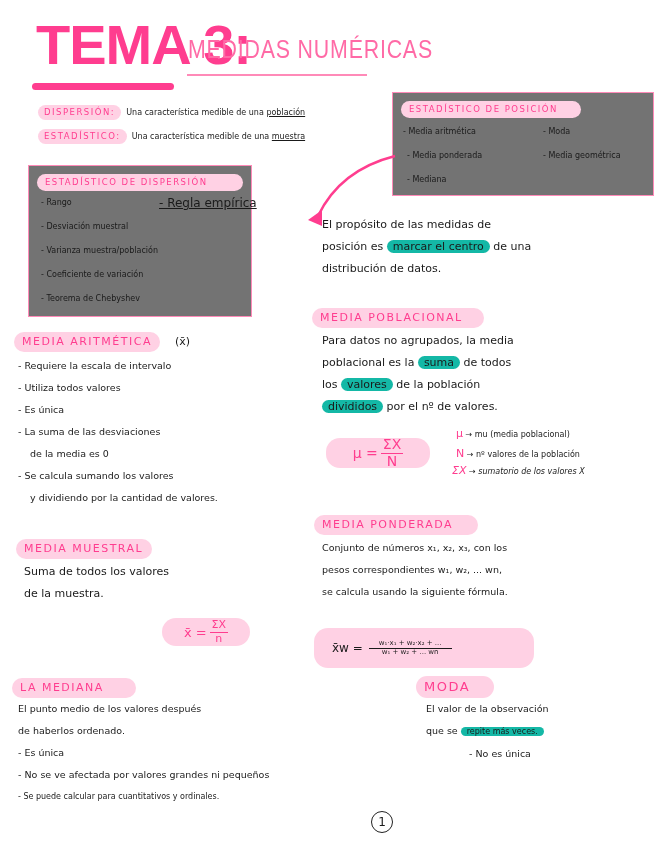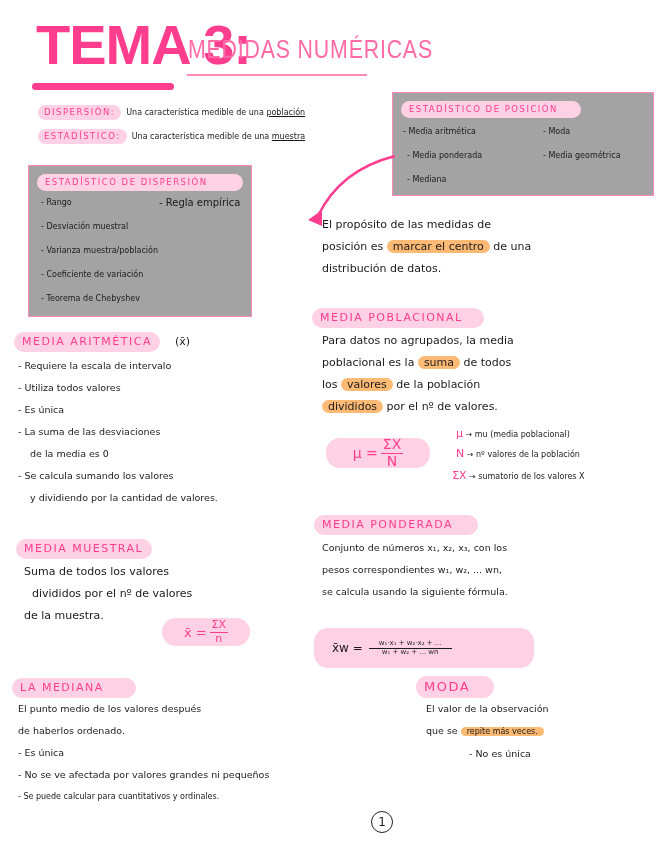--- a/index.html
+++ b/index.html
@@ -29,28 +29,28 @@
   
   .pill {
     background: #ffd1e4; border-radius: 12px; color: #ff3d8f;
     font-family: "DejaVu Sans", sans-serif; letter-spacing: 1.5px;
     padding: 2px 8px; white-space: nowrap; display: inline-block;
   }
   .pill.small { font-size: 8.5px; line-height: 13px; }
   .pill.mid { font-size: 11px; line-height: 16px; }
   .pill.big { font-size: 13px; line-height: 18px; }
 
-  .hl { background: #fdba74; border-radius: 9px; padding: 0 6px; }
+  .hl { background: #14b8a6; border-radius: 9px; padding: 0 6px; }
 
   .txt { font-size: 9.5px; line-height: 22px; white-space: nowrap; }
   .txt-s { font-size: 8px; line-height: 22px; white-space: nowrap; }
   .txt-m { font-size: 11px; line-height: 22px; white-space: nowrap; }
 
   .box {
-    border: 1.5px solid #ff8ab8; background: #a3a3a3; padding-left: 34px;
+    border: 1.5px solid #ff8ab8; background: #737373; padding-left: 34px;
   }
 
   .formula {
     background: #ffd1e4; border-radius: 14px; color: #ff3d8f;
     display: flex; align-items: center; justify-content: center;
   }
   .frac { display: inline-flex; flex-direction: column; align-items: center; margin-left: 3px; }
   .frac .num { border-bottom: 1.5px solid #ff3d8f; padding: 0 2px; line-height: 1.1; }
   .frac .den { line-height: 1.1; }
 
@@ -88,21 +88,21 @@
 </div>
 
 <svg class="abs" style="left:300px; top:150px;" width="100" height="80">
   <path d="M 95 6 Q 40 20 18 66" stroke="#ff3d8f" stroke-width="2.5" fill="none"></path>
   <polygon points="8,70 22,60 22,76" fill="#ff3d8f"></polygon>
 </svg>
 
 <div class="abs box" style="left:28px; top:165px; width:224px; height:152px;">
   <div class="pill small" style="position:absolute; left:8px; top:8px; width:206px;">ESTADÍSTICO DE DISPERSIÓN</div>
   <div class="abs txt-s" style="left:12px; top:26px;">- Rango</div>
-  <div class="abs txt-s" style="left:130px; top:26px; font-size:10px;">- Regla empírica</div>
+  <div class="abs txt-s" style="left:130px; top:26px; font-size:12px;text-decoration:underline;">- Regla empírica</div>
   <div class="abs txt-s" style="left:12px; top:50px;">- Desviación muestral</div>
   <div class="abs txt-s" style="left:12px; top:74px;">- Varianza muestra/población</div>
   <div class="abs txt-s" style="left:12px; top:98px;">- Coeficiente de variación</div>
   <div class="abs txt-s" style="left:12px; top:122px;">- Teorema de Chebyshev</div>
 </div>
 
 <div class="abs" style="left:322px; top:214px;">
   <div class="txt-m">El propósito de las medidas de</div>
   <div class="txt-m"><span>posición es </span><span class="hl">marcar el centro</span><span> de una</span></div>
   <div class="txt-m">distribución de datos.</div>
@@ -134,29 +134,28 @@
 <div class="abs formula" style="left:326px; top:438px; width:104px; height:30px; font-size:14px;">
   <span>μ =</span>
   <span class="frac">
       <span class="num">ΣX</span>
       <span class="den">N</span>
     </span>
 </div>
 <div class="abs" style="left:456px; top:424px;">
   <div style="font-size:8px; line-height:19px; white-space:nowrap;"><span class="pink" style="font-size:11px;">μ</span> <span>→ mu (media poblacional)</span></div>
   <div style="font-size:8px; line-height:19px; white-space:nowrap;"><span class="pink" style="font-size:11px;">N</span> <span>→ nº valores de la población</span></div>
-  <div style="font-size:8px; line-height:24px; white-space:nowrap; margin-left:-4px;"><span class="pink" style="font-size:11px;">ΣX</span> <span>→ sumatorio de los valores X</span></div>
+  <div style="font-size:8px; line-height:13px; white-space:nowrap; margin-left:-4px;font-style:italic;"><span class="pink" style="font-size:11px;">ΣX</span> <span>→ sumatorio de los valores X</span></div>
 </div>
 
 <div class="abs" style="left:16px; top:537px;">
   <span class="pill mid" style="width:136px;">MEDIA MUESTRAL</span>
 </div>
 <div class="abs" style="left:24px; top:561px;">
   <div class="txt-m">Suma de todos los valores</div>
-  <div class="txt-m" style="padding-left:8px;">divididos por el nº de valores</div>
   <div class="txt-m">de la muestra.</div>
 </div>
 <div class="abs formula" style="left:162px; top:618px; width:88px; height:28px; font-size:13px;">
   <span>x̄ =</span>
   <span class="frac" style="font-size:11px;">
       <span class="num">ΣX</span>
       <span class="den">n</span>
     </span>
 </div>
 

